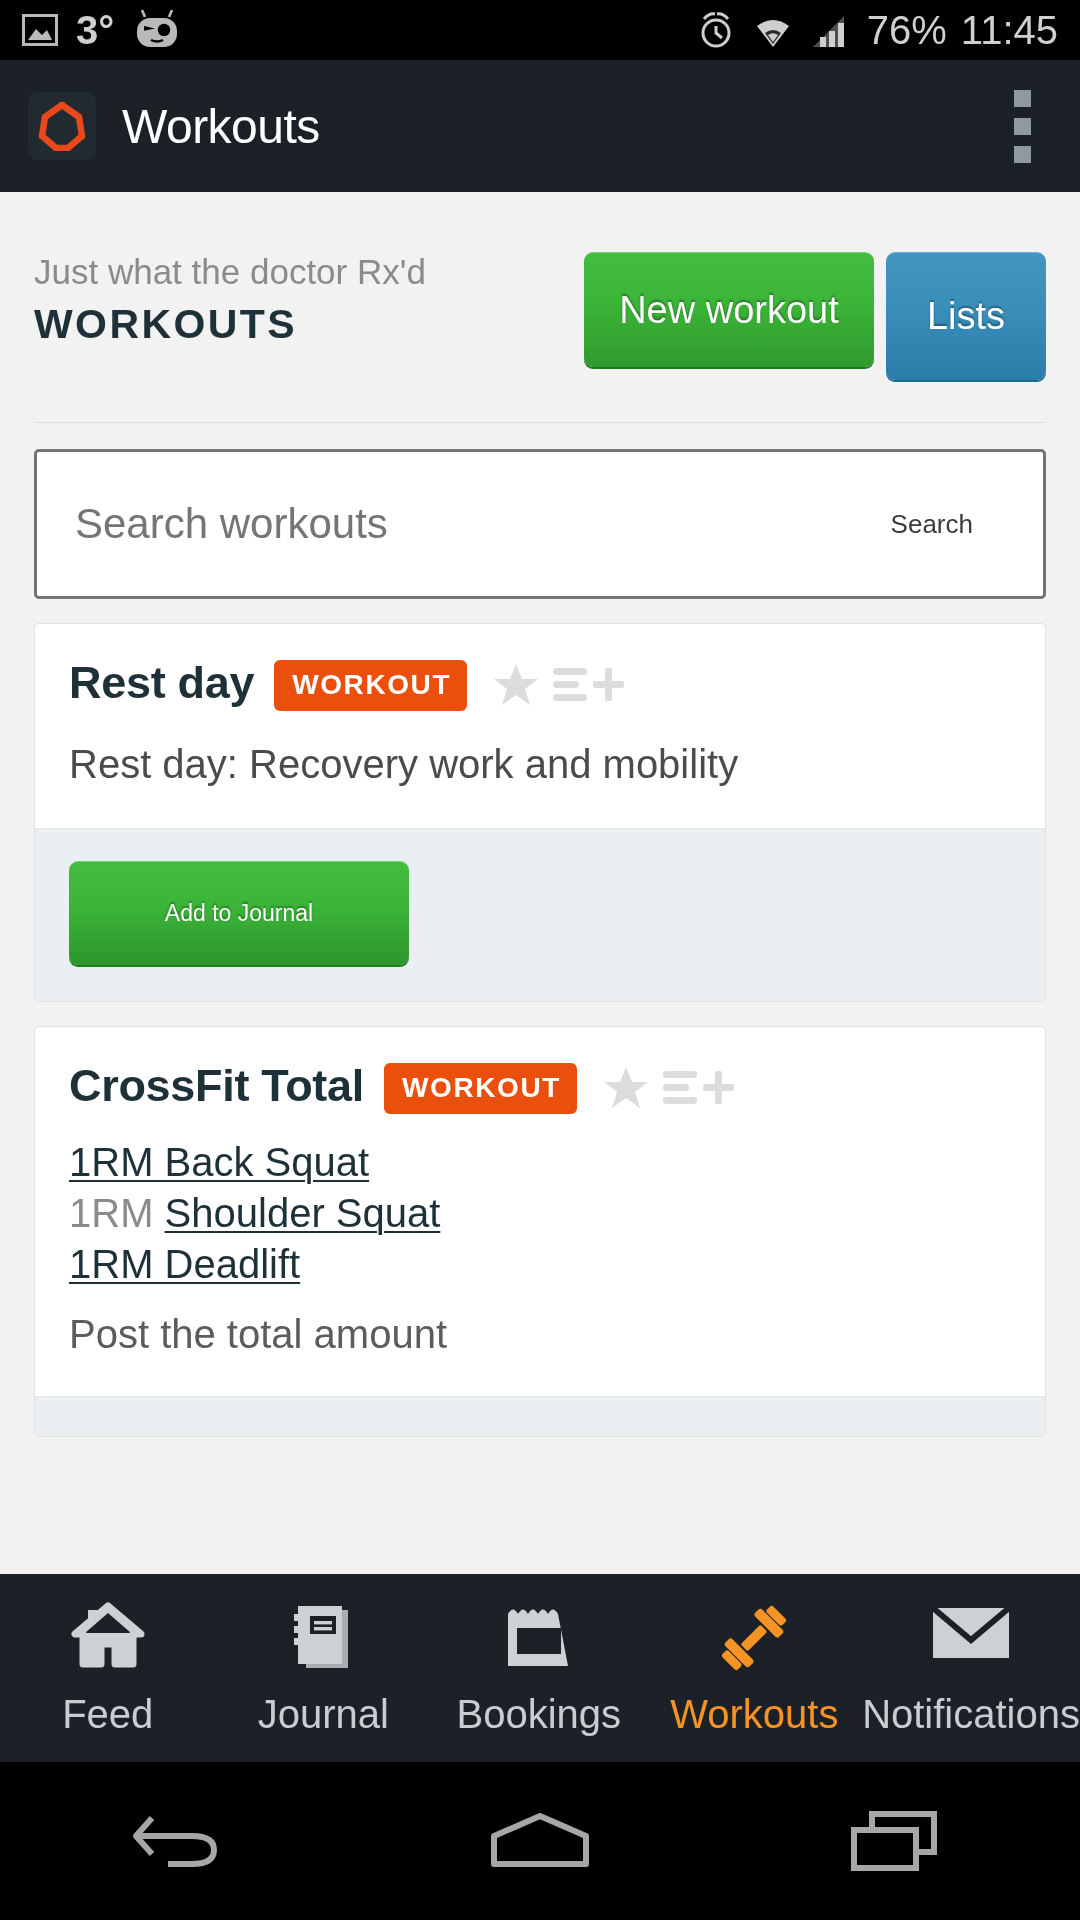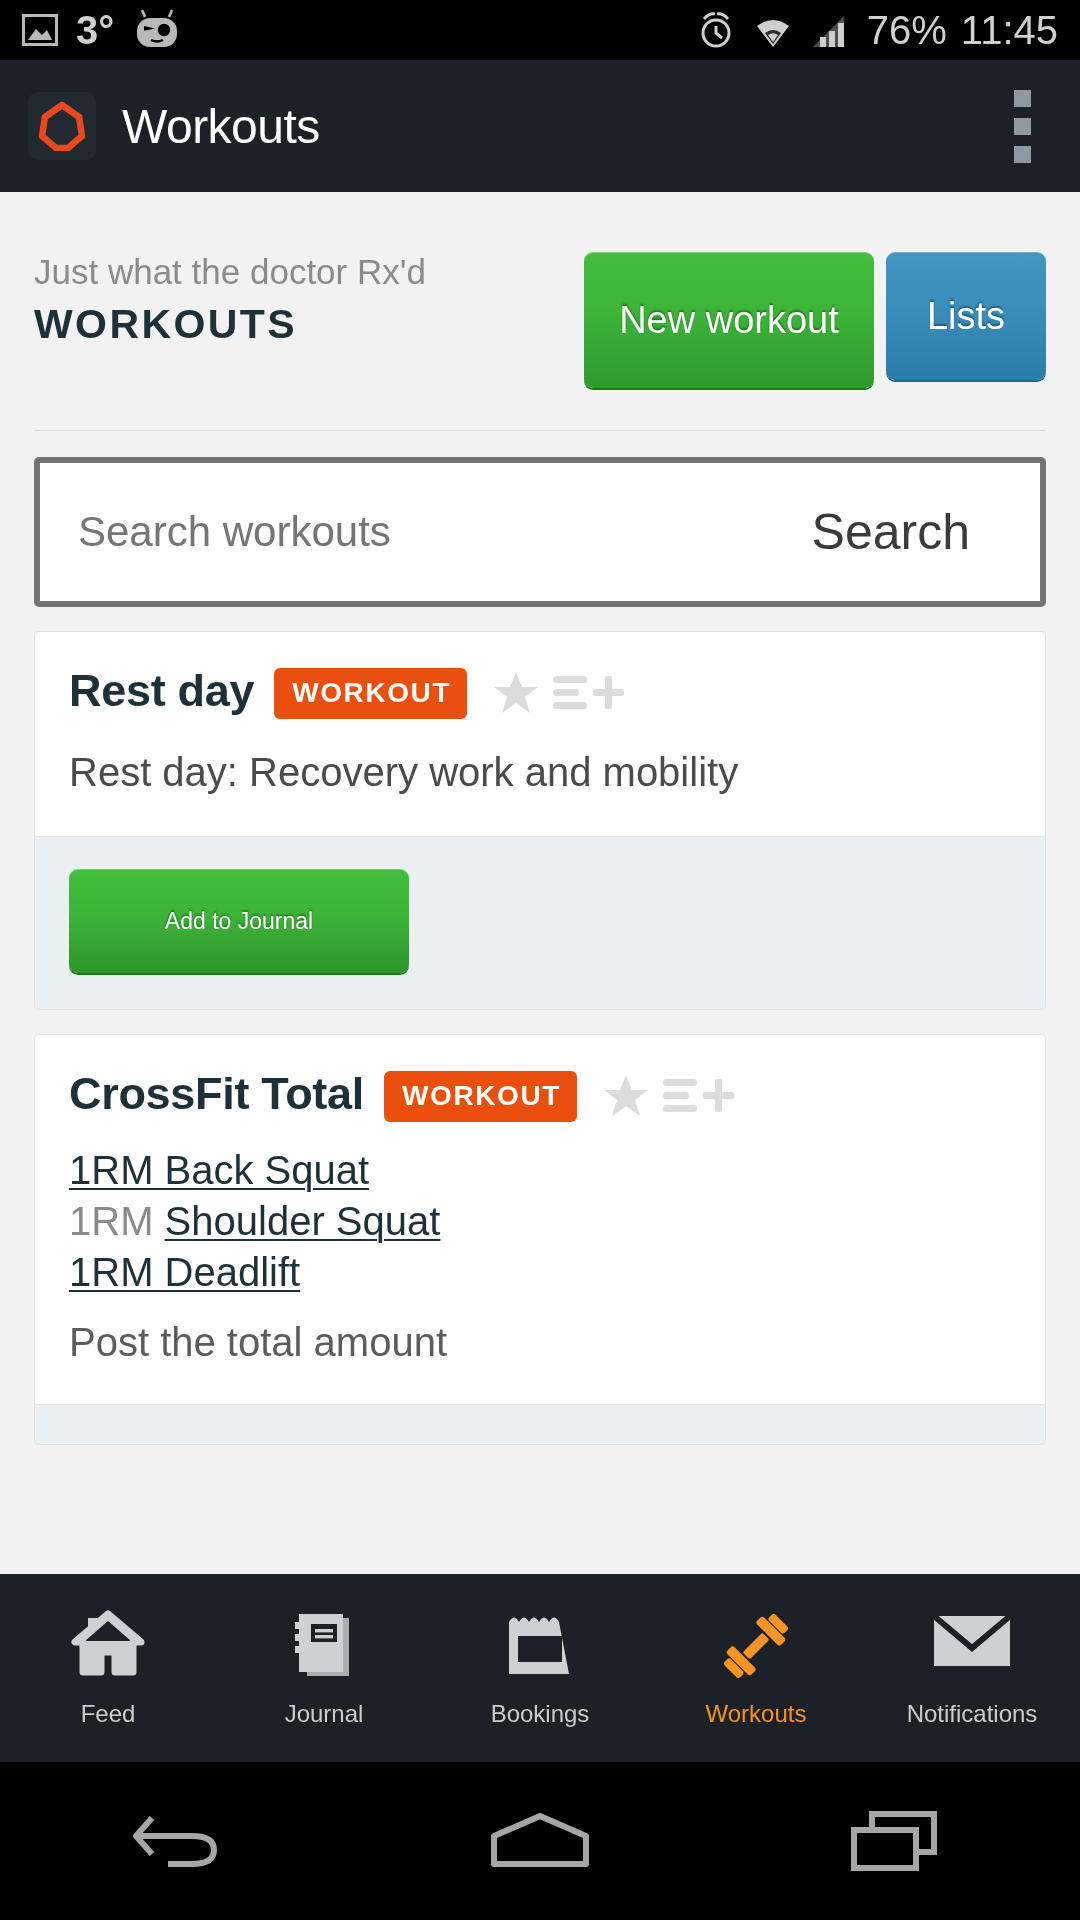--- a/index.html
+++ b/index.html
@@ -136,59 +136,59 @@
     font-weight: 400;
     text-shadow: 0 -2px 2px rgba(0,0,0,0.35);
     cursor: pointer;
     line-height: 1;
     white-space: nowrap;
   }
   .btn-green {
     background: linear-gradient(180deg, #43bd3e 0%, #3cb539 42%, #2f9a2d 100%);
     box-shadow: inset 0 1px 0 rgba(255,255,255,0.28), 0 2px 0 #1f7a1f;
     padding: 12px 30px;
-    height: 136px;
+    height: 115px;
     width: 290px;
   }
   .btn-blue {
     background: linear-gradient(180deg, #4296bf 0%, #3a8fba 42%, #2a7da8 100%);
     box-shadow: inset 0 1px 0 rgba(255,255,255,0.25), 0 2px 0 #1f6a90 ;
     padding: 0 30px;
     height: 128px;
     width: 160px;
   }
 
   .head-divider {
     margin: 42px 34px 0 34px;
     height: 1px;
     background: #dddddd;
   }
 
   
   .card {
     margin: 26px 34px 0 34px;
     background: #ffffff;
-    border: 6px solid #737373;
+    border: 3px solid #737373;
     border-radius: 5px;
   }
   .search-card {
     height: 150px;
     display: flex;
     align-items: center;
     padding: 0 38px;
   }
   .search-placeholder {
     color: #b3b3b3;
     font-size: 42px;
     font-weight: 400;
   }
   .search-button {
     margin-left: auto;
     color: #3b3b3b;
-    font-size: 50px;
+    font-size: 26px;
     font-weight: 400;
     background: none;
     border: none;
     font-family: "Liberation Sans", sans-serif;
     cursor: pointer;
     padding-right: 32px;
   }
 
   
   .workout-card {
@@ -292,21 +292,21 @@
     height: 188px;
     display: flex;
     flex-direction: column;
     align-items: center;
     justify-content: center;
     gap: 20px;
     cursor: pointer;
   }
   .tab-label {
     color: #c9cdd1;
-    font-size: 24px;
+    font-size: 40px;
     font-weight: 400;
     line-height: 1;
   }
   .tab.active .tab-label { color: #f59324; }
   .tab-icon { display: block; height: 72px; }
 
   
   .navbar {
     position: absolute;
     left: 0; top: 1762px;

